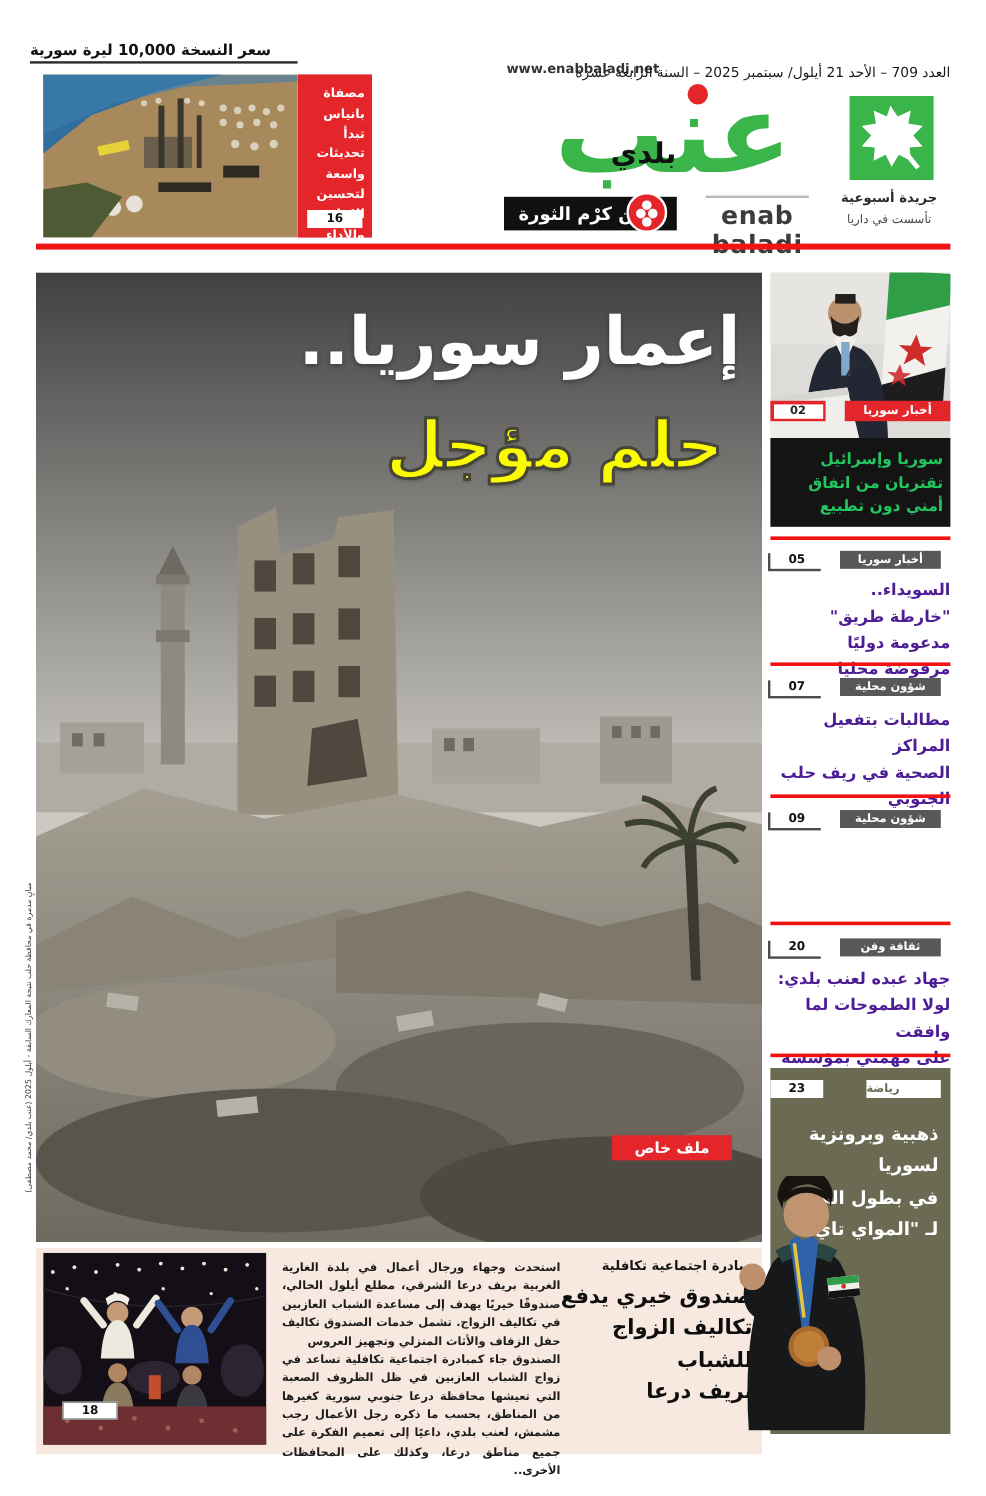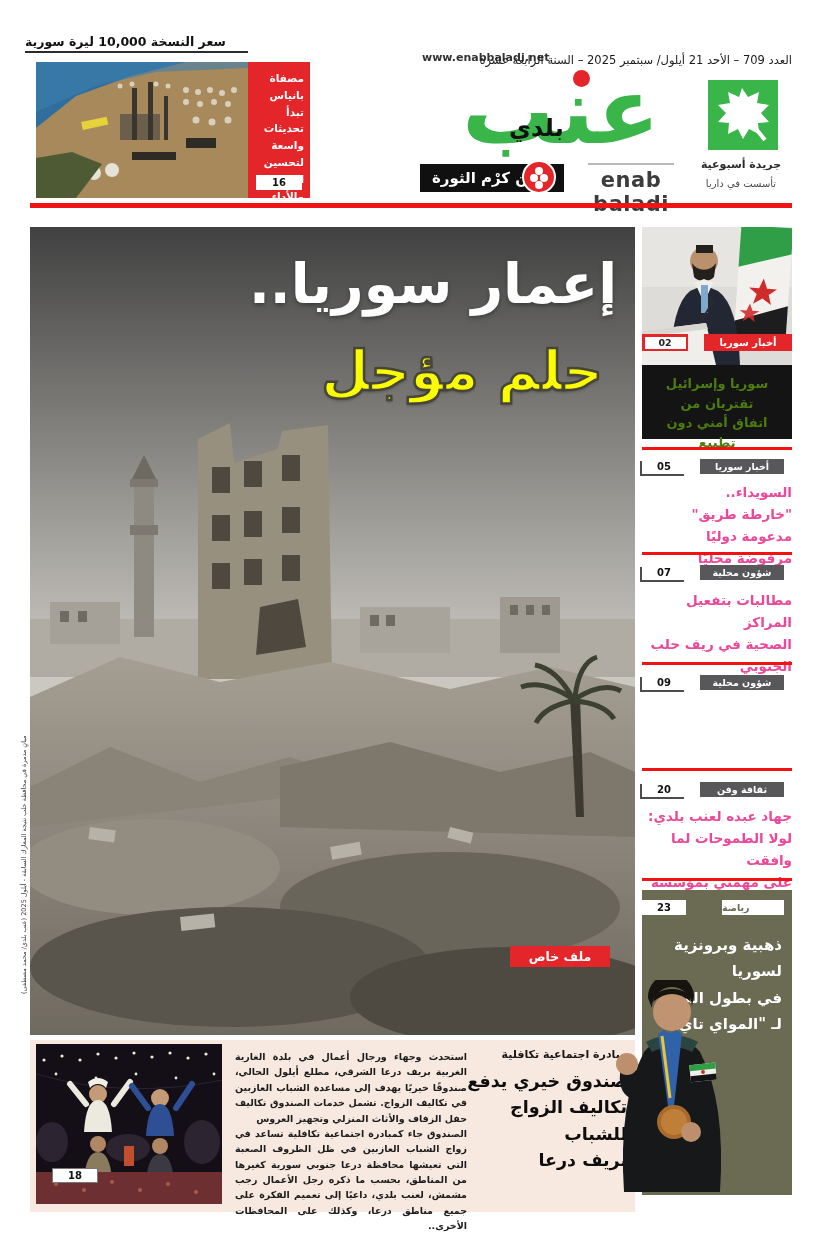--- a/index.html
+++ b/index.html
@@ -43,29 +43,29 @@
   .photo-caption{left:20px;top:735px;width:12px;height:300px;}
   .photo-caption span{display:block;writing-mode:vertical-rl;transform:rotate(180deg);font-size:6.5px;color:#3c3c3c;
                       white-space:nowrap;height:300px;}
   
   .sb{left:642px;width:150px;}
   .sb-photo{top:227px;height:138px;}
   .cat-red{position:absolute;right:0;top:107px;width:88px;height:17px;background:#e42529;color:#fff;
            font-size:10px;font-weight:bold;text-align:center;line-height:17px;}
   .num-red{position:absolute;left:0;top:107px;width:46px;height:17px;background:#e42529;padding:2.5px;box-sizing:border-box;}
   .num-red div{background:#fff;color:#222;width:100%;height:100%;font-size:9.5px;font-weight:bold;text-align:center;line-height:12px;}
-  .black-box{top:365px;height:74px;background:#141414;color:#4d7c0f;padding:9px 20px;box-sizing:border-box;
-             font-size:13px;font-weight:bold;line-height:1.5;direction:rtl;text-align:center;}
+  .black-box{top:365px;height:74px;background:#141414;color:#22c55e;padding:9px 6px;box-sizing:border-box;
+             font-size:13px;font-weight:bold;line-height:1.5;direction:rtl;text-align:right;}
   .sep{height:3px;background:#f31212;}
   .badge-row{height:15px;}
   .cat-gray{position:absolute;right:8px;top:0;width:84px;height:15px;background:#58585a;color:#fff;
             font-size:9.5px;font-weight:bold;text-align:center;line-height:15px;}
   .num-white{position:absolute;left:0;top:0;width:44px;height:15px;background:#fff;color:#111;font-size:10px;
              font-weight:bold;text-align:center;line-height:15px;box-shadow:-2px 2px 0 rgba(45,45,45,.85);}
-  .sb-head{direction:rtl;text-align:right;font-size:13.5px;font-weight:bold;color:#ec4899;line-height:1.62;}
+  .sb-head{direction:rtl;text-align:right;font-size:13.5px;font-weight:bold;color:#4c1d95;line-height:1.62;}
   .sports{top:890px;height:305px;background:#6b6a53;}
   .cat-sport{position:absolute;right:8px;top:10px;width:62px;height:15px;background:#fff;color:#6b6a53;
              font-size:9.5px;font-weight:bold;text-align:left;line-height:15px;}
   .num-sport{position:absolute;left:0;top:10px;width:44px;height:15px;background:#fff;color:#111;font-size:10px;
              font-weight:bold;text-align:center;line-height:15px;}
   .sports-head{position:absolute;right:10px;top:42px;width:132px;direction:rtl;text-align:right;color:#fff;
                font-size:15px;font-weight:bold;line-height:1.75;}
   .athlete{left:594px;top:980px;width:154px;height:212px;z-index:6;}
   
   .bottom{left:30px;top:1040px;width:605px;height:172px;background:#f8e9e0;}

